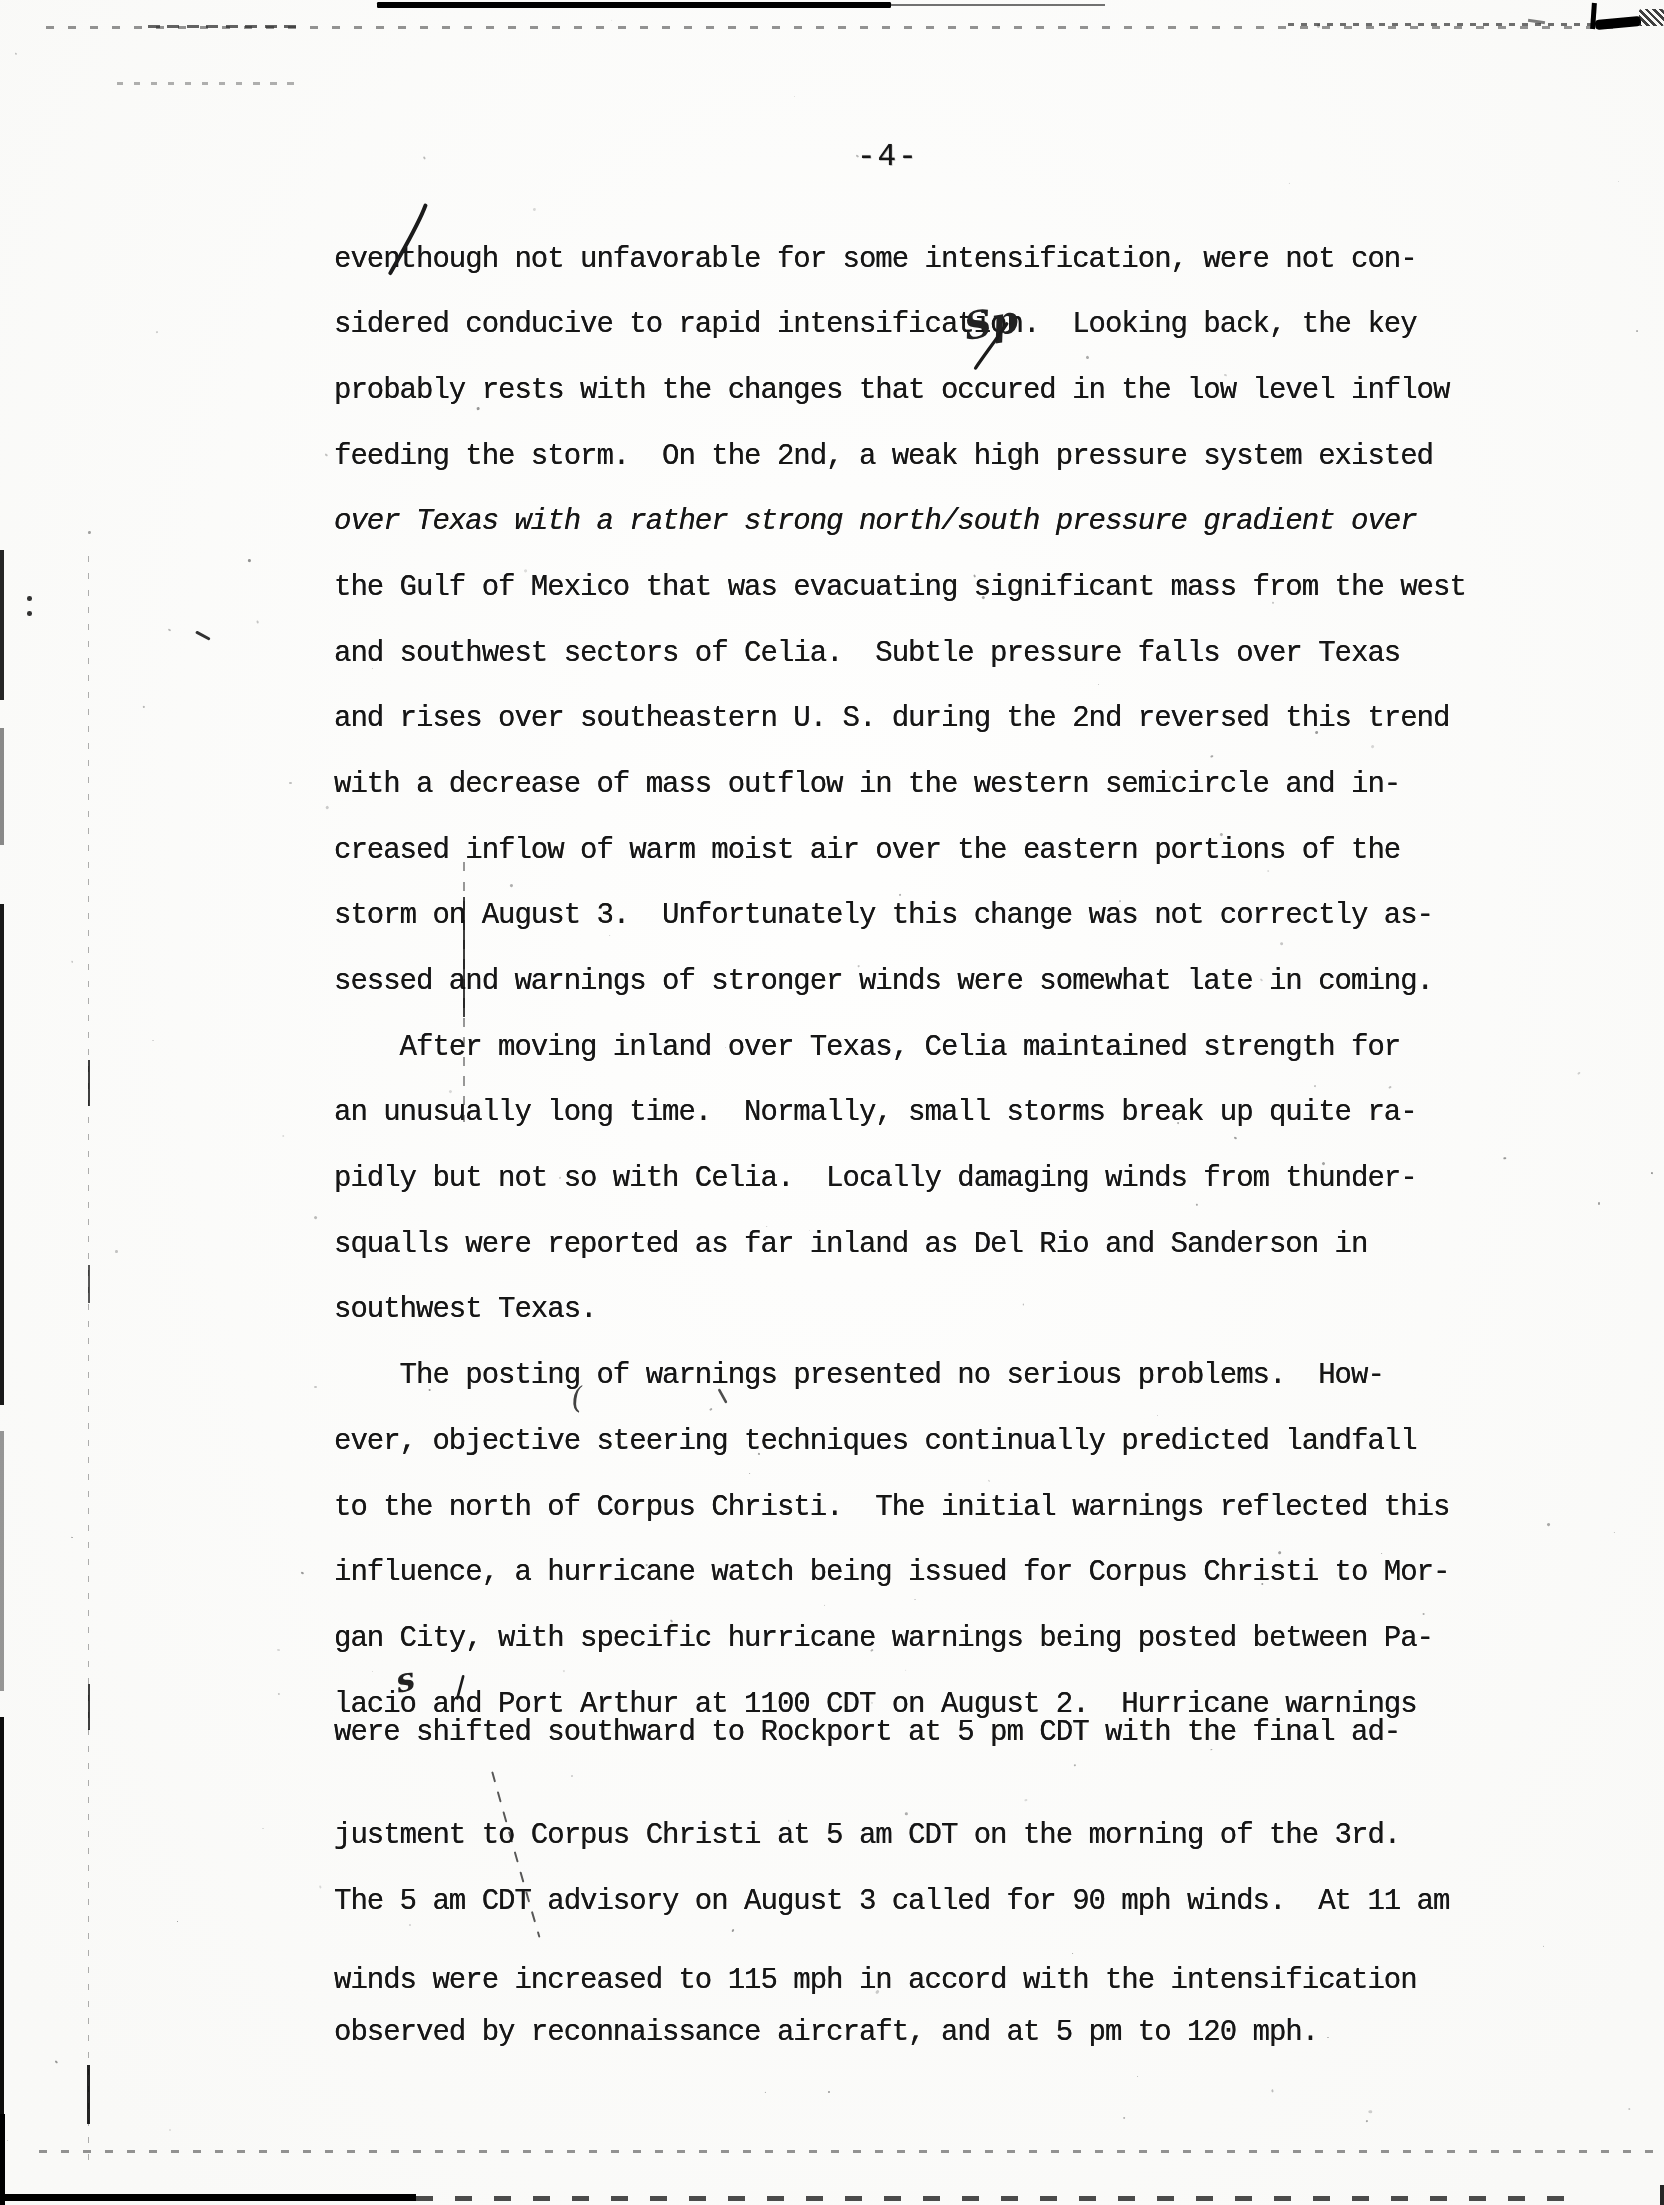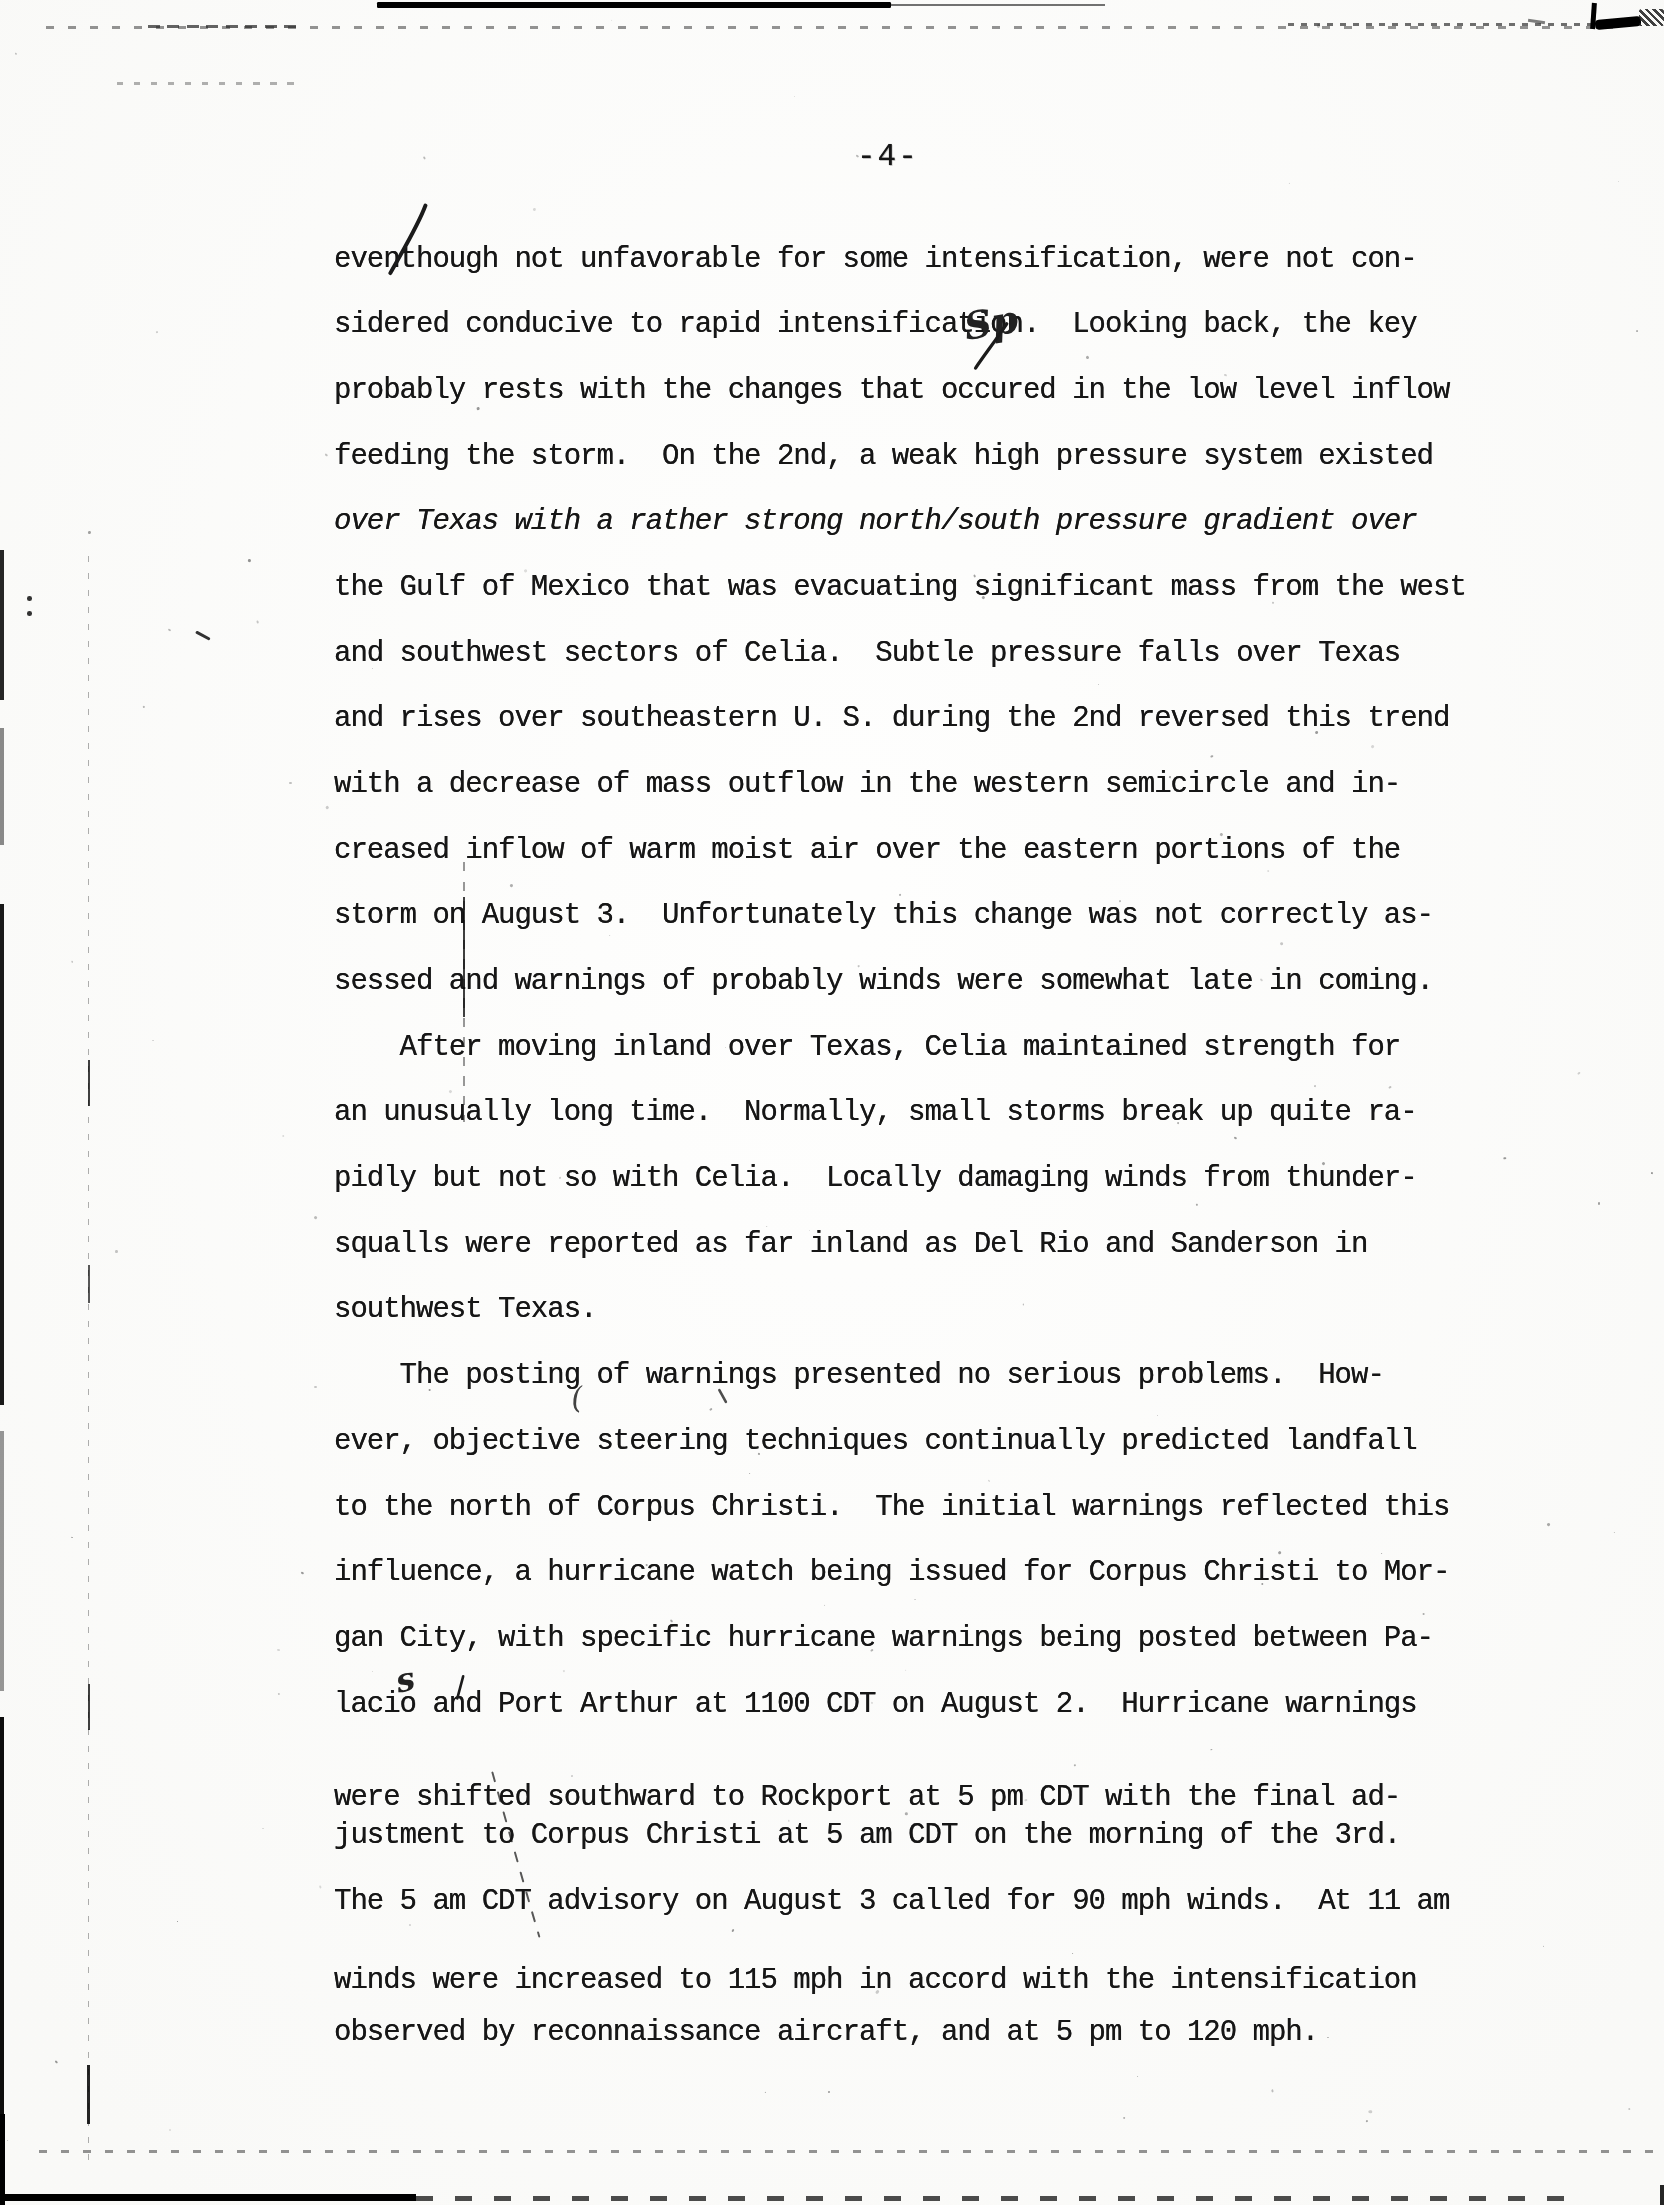--- a/index.html
+++ b/index.html
@@ -87,33 +87,33 @@
       <div class="tline" style="top: 310px;">sidered conducive to rapid intensification.  Looking back, the key</div>
       <div class="tline" style="top: 376px;">probably rests with the changes that occured in the low level inflow</div>
       <div class="tline" style="top: 442px;">feeding the storm.  On the 2nd, a weak high pressure system existed</div>
       <div class="tline" style="top: 507px; font-style: italic;">over Texas with a rather strong north/south pressure gradient over</div>
       <div class="tline" style="top: 573px;">the Gulf of Mexico that was evacuating significant mass from the west</div>
       <div class="tline" style="top: 639px;">and southwest sectors of Celia.  Subtle pressure falls over Texas</div>
       <div class="tline" style="top: 704px;">and rises over southeastern U. S. during the 2nd reversed this trend</div>
       <div class="tline" style="top: 770px;">with a decrease of mass outflow in the western semicircle and in-</div>
       <div class="tline" style="top: 836px;">creased inflow of warm moist air over the eastern portions of the</div>
       <div class="tline" style="top: 901px;">storm on August 3.  Unfortunately this change was not correctly as-</div>
-      <div class="tline" style="top: 967px;">sessed and warnings of probably winds were somewhat late in coming.</div>
+      <div class="tline" style="top: 967px;">sessed and warnings of stronger winds were somewhat late in coming.</div>
       <div class="tline" style="top: 1033px;">    After moving inland over Texas, Celia maintained strength for</div>
       <div class="tline" style="top: 1098px;">an unusually long time.  Normally, small storms break up quite ra-</div>
       <div class="tline" style="top: 1164px;">pidly but not so with Celia.  Locally damaging winds from thunder-</div>
       <div class="tline" style="top: 1230px;">squalls were reported as far inland as Del Rio and Sanderson in</div>
       <div class="tline" style="top: 1295px;">southwest Texas.</div>
       <div class="tline" style="top: 1361px;">    The posting of warnings presented no serious problems.  How-</div>
       <div class="tline" style="top: 1427px;">ever, objective steering techniques continually predicted landfall</div>
       <div class="tline" style="top: 1493px;">to the north of Corpus Christi.  The initial warnings reflected this</div>
       <div class="tline" style="top: 1558px;">influence, a hurricane watch being issued for Corpus Christi to Mor-</div>
       <div class="tline" style="top: 1624px;">gan City, with specific hurricane warnings being posted between Pa-</div>
       <div class="tline" style="top: 1690px;">lacio and Port Arthur at 1100 CDT on August 2.  Hurricane warnings</div>
-      <div class="tline" style="top: 1783px;">were shifted southward to Rockport at 5 pm CDT with the final ad-</div>
+      <div class="tline" style="top: 1718px;">were shifted southward to Rockport at 5 pm CDT with the final ad-</div>
       <div class="tline" style="top: 1821px;">justment to Corpus Christi at 5 am CDT on the morning of the 3rd.</div>
       <div class="tline" style="top: 1887px;">The 5 am CDT advisory on August 3 called for 90 mph winds.  At 11 am</div>
       <div class="tline" style="top: 1952px; margin-top: 14px;">winds were increased to 115 mph in accord with the intensification</div>
       <div class="tline" style="top: 2018px;">observed by reconnaissance aircraft, and at 5 pm to 120 mph.</div>
     </div>
 
   <div class="hw hw-sp">Sp</div>
   <div class="hw hw-s">s</div>
   <div class="hw hw-paren">(</div>
 

